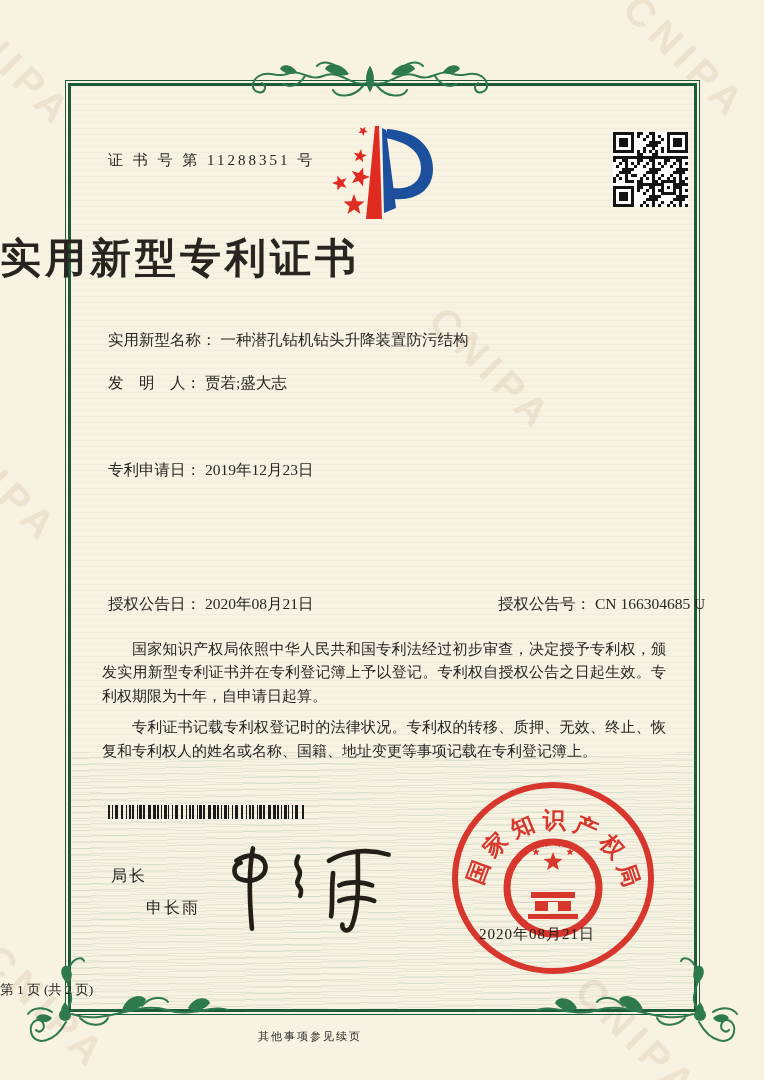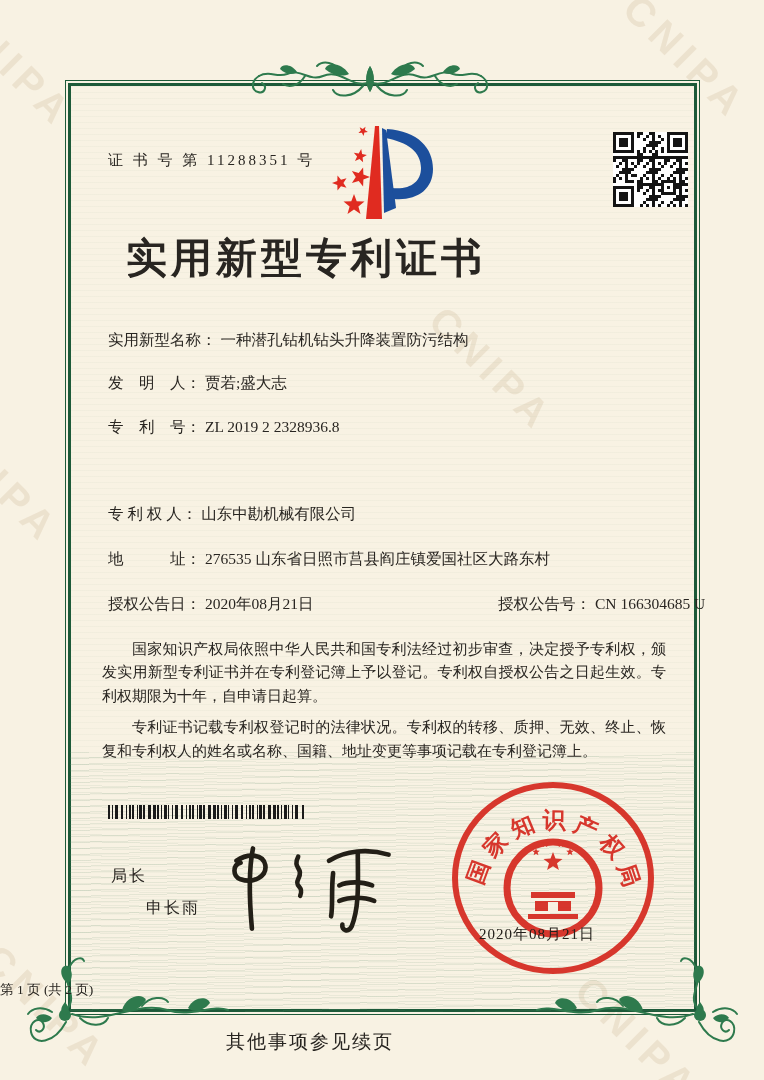--- a/index.html
+++ b/index.html
@@ -25,21 +25,21 @@
   
   .orn{position:absolute;pointer-events:none;}
   .orn-top{left:245px;top:56px;width:250px;height:52px;}
   .orn-bl{left:22px;top:952px;width:210px;height:118px;}
   .orn-br{left:533px;top:952px;width:210px;height:118px;transform:scaleX(-1);}
 
   
   .cert-no{position:absolute;left:108px;top:131px;font-size:15px;letter-spacing:3px;margin-top:20px;}
   .logo{position:absolute;left:330px;top:122px;width:115px;height:106px;}
   .qr{position:absolute;left:613px;top:132px;width:75px;height:75px;background:#fff;padding:0;}
-  .doc-title{position:absolute;left:0;width:612px;top:231px;text-align:center;
+  .doc-title{position:absolute;left:0;width:612px;top:231px;text-align:left;
       font-size:41px;font-weight:bold;letter-spacing:4px;}
 
   
   .frow{position:absolute;left:108px;font-size:15.5px;white-space:nowrap;}
   .frow .lbl{display:inline-block;}
   .frow .val{display:inline-block;margin-left:4px;}
   .grant-no{position:absolute;left:390px;top:0;}
 
   
   .body-text{position:absolute;left:94px;top:630px;width:580px;font-size:15px;
@@ -49,21 +49,21 @@
   
   .barcode{position:absolute;left:108px;top:805px;width:196px;height:14px;}
   .signer-title{position:absolute;left:111px;top:866px;font-size:16px;letter-spacing:2px;}
   .signer-name{position:absolute;left:109px;top:898px;font-size:16px;letter-spacing:2px;margin-left:37px;}
   .signature{position:absolute;left:218px;top:838px;width:185px;height:98px;}
   .seal{position:absolute;left:451px;top:780px;width:206px;height:198px;opacity:.92;}
   .seal-date{position:absolute;left:479px;top:925px;font-size:15px;letter-spacing:1px;color:#23201b;}
 
   
   .page-info{position:absolute;left:0;width:764px;top:981px;text-align:left;font-size:13.5px;}
-  .cont-note{position:absolute;left:0;width:620px;top:1029px;text-align:center;font-size:19px;letter-spacing:2px;}
+  .cont-note{position:absolute;left:0;width:620px;top:1029px;text-align:center;font-size:11px;letter-spacing:2px;}
 </style>
 </head>
 <body>
 
 <div class="page">
 
   <span class="wm" style="left:-28px;top:-6px">CNIPA</span>
   <span class="wm" style="left:646px;top:-14px">CNIPA</span>
   <span class="wm" style="left:452px;top:298px">CNIPA</span>
   <span class="wm" style="left:-42px;top:410px">CNIPA</span>
@@ -460,28 +460,22 @@
     </svg>
 
   <div class="doc-title">实用新型专利证书</div>
 
   <div class="frow" style="top:330px">
     <span class="lbl">实用新型名称：</span><span class="val">一种潜孔钻机钻头升降装置防污结构</span>
   </div>
   <div class="frow" style="top:373px">
     <span class="lbl">发　明　人：</span><span class="val">贾若;盛大志</span>
   </div>
-  <div class="frow" style="top:417px">
-    <span class="lbl">专　利　号：</span><span class="val">ZL 2019 2 2328936.8</span>
-  </div>
-  <div class="frow" style="top:504px">
-    <span class="lbl">专 利 权 人：</span><span class="val">山东中勘机械有限公司</span>
-  </div>
-  <div class="frow" style="top:549px">
-    <span class="lbl">地　　　址：</span><span class="val">276535 山东省日照市莒县阎庄镇爱国社区大路东村</span>
+  <div class="frow" style="top:460px">
+    <span class="lbl">专利申请日：</span><span class="val">2019年12月23日</span>
   </div>
   <div class="frow" style="top:594px;width:560px">
     <span class="lbl">授权公告日：</span><span class="val">2020年08月21日</span>
     <span class="grant-no">
       <span class="lbl">授权公告号：</span><span class="val">CN 166304685 U</span>
     </span>
   </div>
 
   <div class="body-text">
     <p>国家知识产权局依照中华人民共和国专利法经过初步审查，决定授予专利权，颁发实用新型专利证书并在专利登记簿上予以登记。专利权自授权公告之日起生效。专利权期限为十年，自申请日起算。</p>

